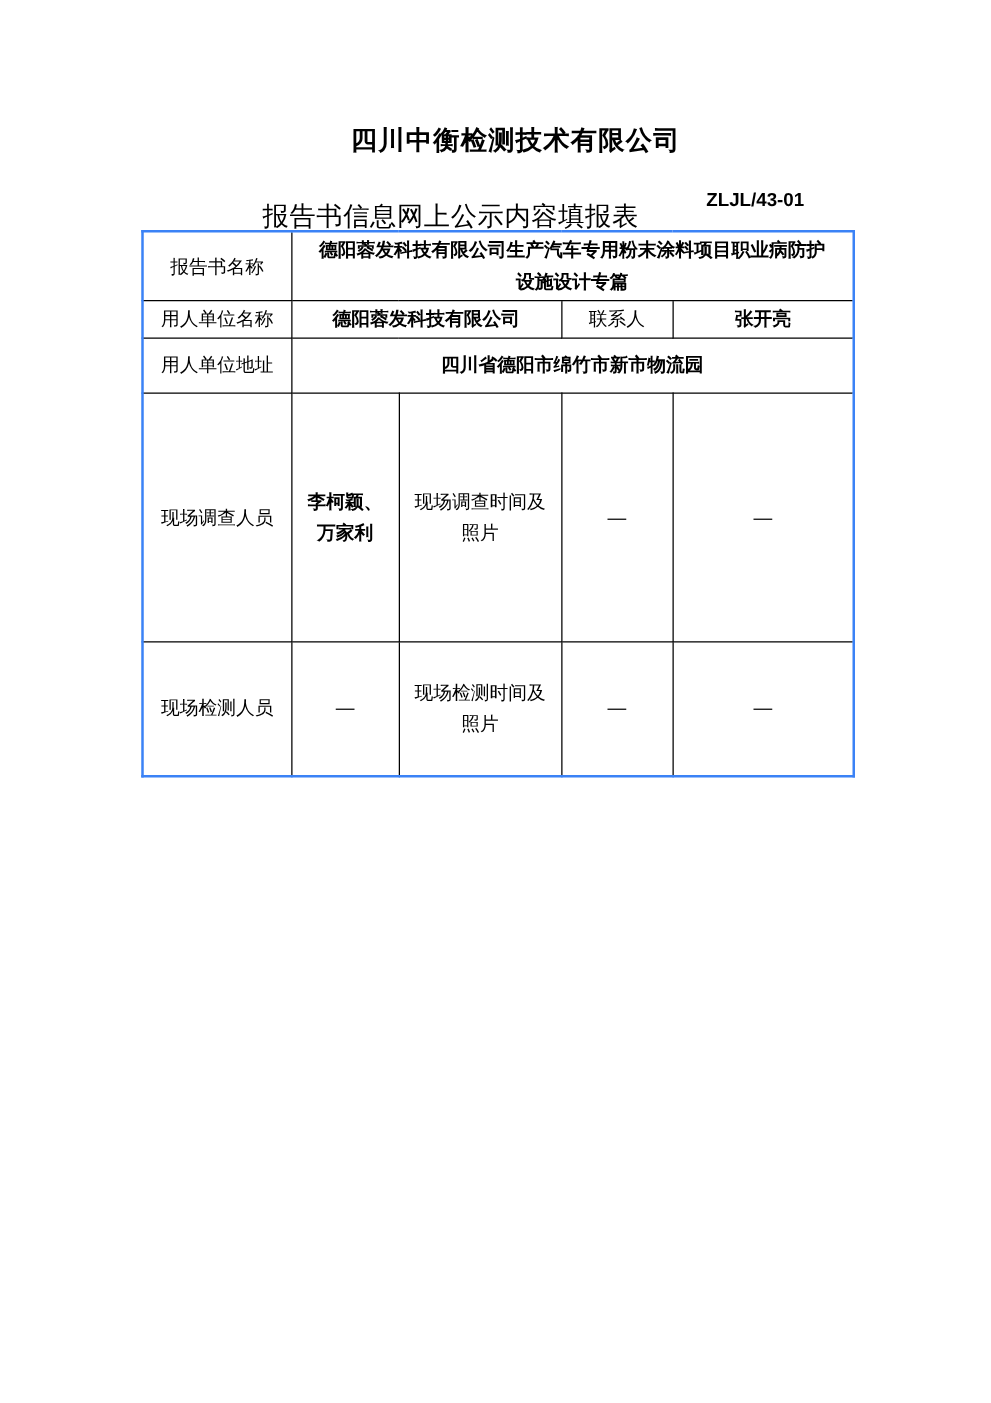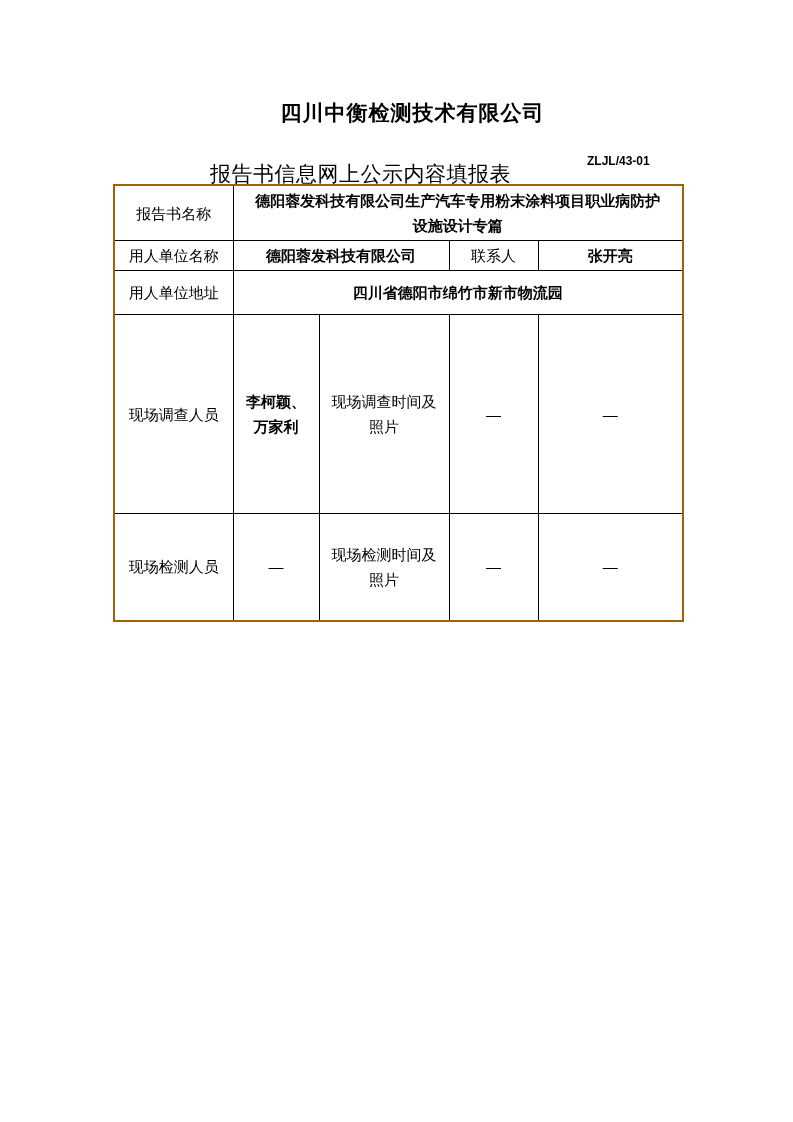--- a/index.html
+++ b/index.html
@@ -34,33 +34,33 @@
   }
   .form-title {
     display: inline-block;
     font-size: 21px;
     line-height: 27px;
     font-weight: 400;
     letter-spacing: 0.5px;
   }
   .form-code {
     position: absolute;
-    left: 587px;
+    left: 565px;
     top: 11px;
-    font-size: 12px;
+    font-size: 15px;
     line-height: 14px;
     font-weight: 700;
     letter-spacing: 0px;
   }
   table.report-table {
     margin: 14px 0 0 113px;
     width: 569px;
     border-collapse: collapse;
     table-layout: fixed;
-    border: 2px solid #a16207;
+    border: 2px solid #3b82f6;
   }
   table.report-table td {
     border: 1px solid #000000;
     text-align: center;
     vertical-align: middle;
     padding: 2px 3px;
     font-size: 15px;
     line-height: 25px;
     white-space: pre-line;
     overflow: hidden;

